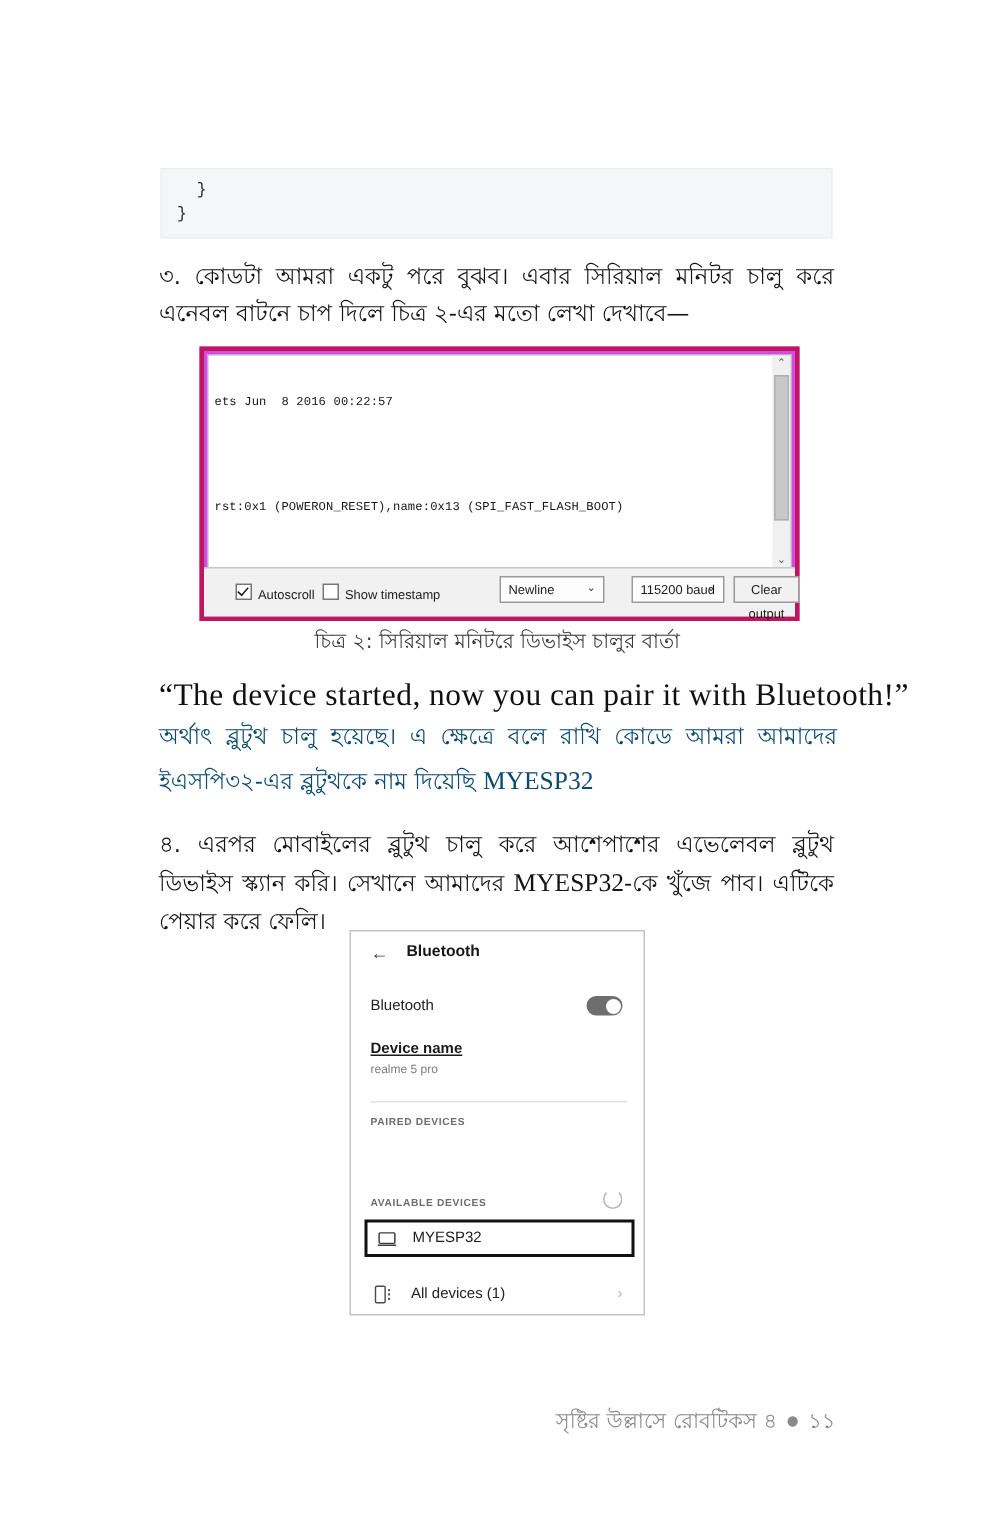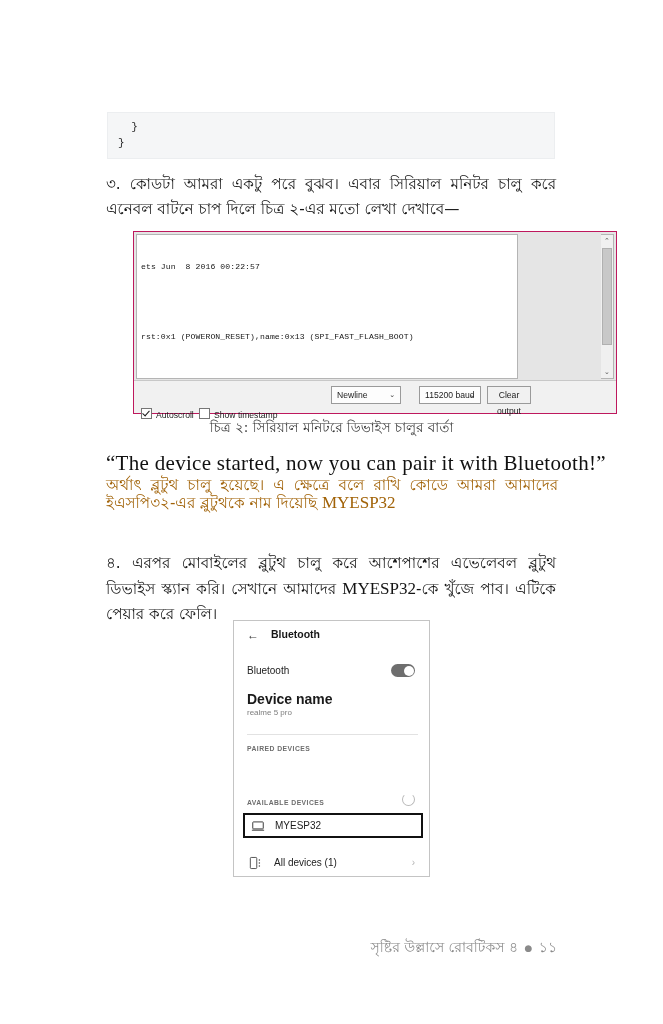--- a/index.html
+++ b/index.html
@@ -64,22 +64,22 @@
     font-family: "Liberation Serif", "DejaVu Serif", serif;
     font-size: 21px;
     line-height: 26px;
     letter-spacing: .3px;
     color: #111;
     white-space: nowrap;
   }
   .quote-bn {
     font-family: "DejaVu Sans", "Liberation Sans", sans-serif;
     font-size: 15.2px;
-    line-height: 18px;
-    color: #a16207;
+    line-height: 30px;
+    color: #0c4a6e;
     text-align: justify;
   }
   .inline-en {
     font-family: "Liberation Serif", "DejaVu Serif", serif;
     font-size: 17px;
   }
 
   
   .caption {
     position: absolute;
@@ -103,24 +103,24 @@
     color: #8a8a8a;
     white-space: nowrap;
   }
   .footer .dot { font-size: 9px; vertical-align: middle; padding: 0 2px; }
 
   
   .serial {
     position: absolute;
     left: 133px;
     top: 231px;
-    width: 484px;
+    width: 400px;
     height: 183px;
-    background: #e5e5e5;
-    border: 1px solid #be185d;
+    background: #d946ef;
+    border: 3px solid #be185d;
     box-sizing: border-box;
     font-family: "Liberation Sans", "DejaVu Sans", sans-serif;
   }
   .serial-body {
     position: absolute;
     left: 2px; top: 2px;
     width: 382px;
     height: 145px;
     background: #ffffff;
     border: 1px solid #b4b4b4;
@@ -177,24 +177,25 @@
     left: 0;
     bottom: 0;
     width: 100%;
     height: 33px;
     background: #f1f1f1;
     border-top: 1px solid #c8c8c8;
     box-sizing: border-box;
   }
   .cb-wrap {
     position: absolute;
-    top: 27px;
+    top: 10px;
     font-size: 8.6px;
     color: #1c1c1c;
     white-space: nowrap;
+    margin-left: 14px;
   }
   .cb-wrap.autoscroll { left: 7px; }
   .cb-wrap.timestamp { left: 65px; }
   .cbox {
     display: inline-block;
     width: 9px; height: 9px;
     border: 1px solid #767676;
     background: #fff;
     vertical-align: -1px;
     margin-right: 4px;
@@ -301,25 +302,26 @@
     right: 1.5px; top: 1.5px;
     width: 10px; height: 10px;
     border-radius: 50%;
     background: #fff;
   }
   .bt-devname {
     position: absolute;
     left: 13px; top: 72px;
   }
   .bt-devname .t {
-    font-size: 14px;
+    font-size: 10px;
     font-weight: bold;
     color: #1a1a1a;
     display: block;
     line-height: 13px;
+    text-decoration: underline;
   }
   .bt-devname .s {
     font-size: 8px;
     color: #7d7d7d;
     display: block;
     line-height: 12px;
     margin-top: 1px;
   }
   .bt-divider {
     position: absolute;

